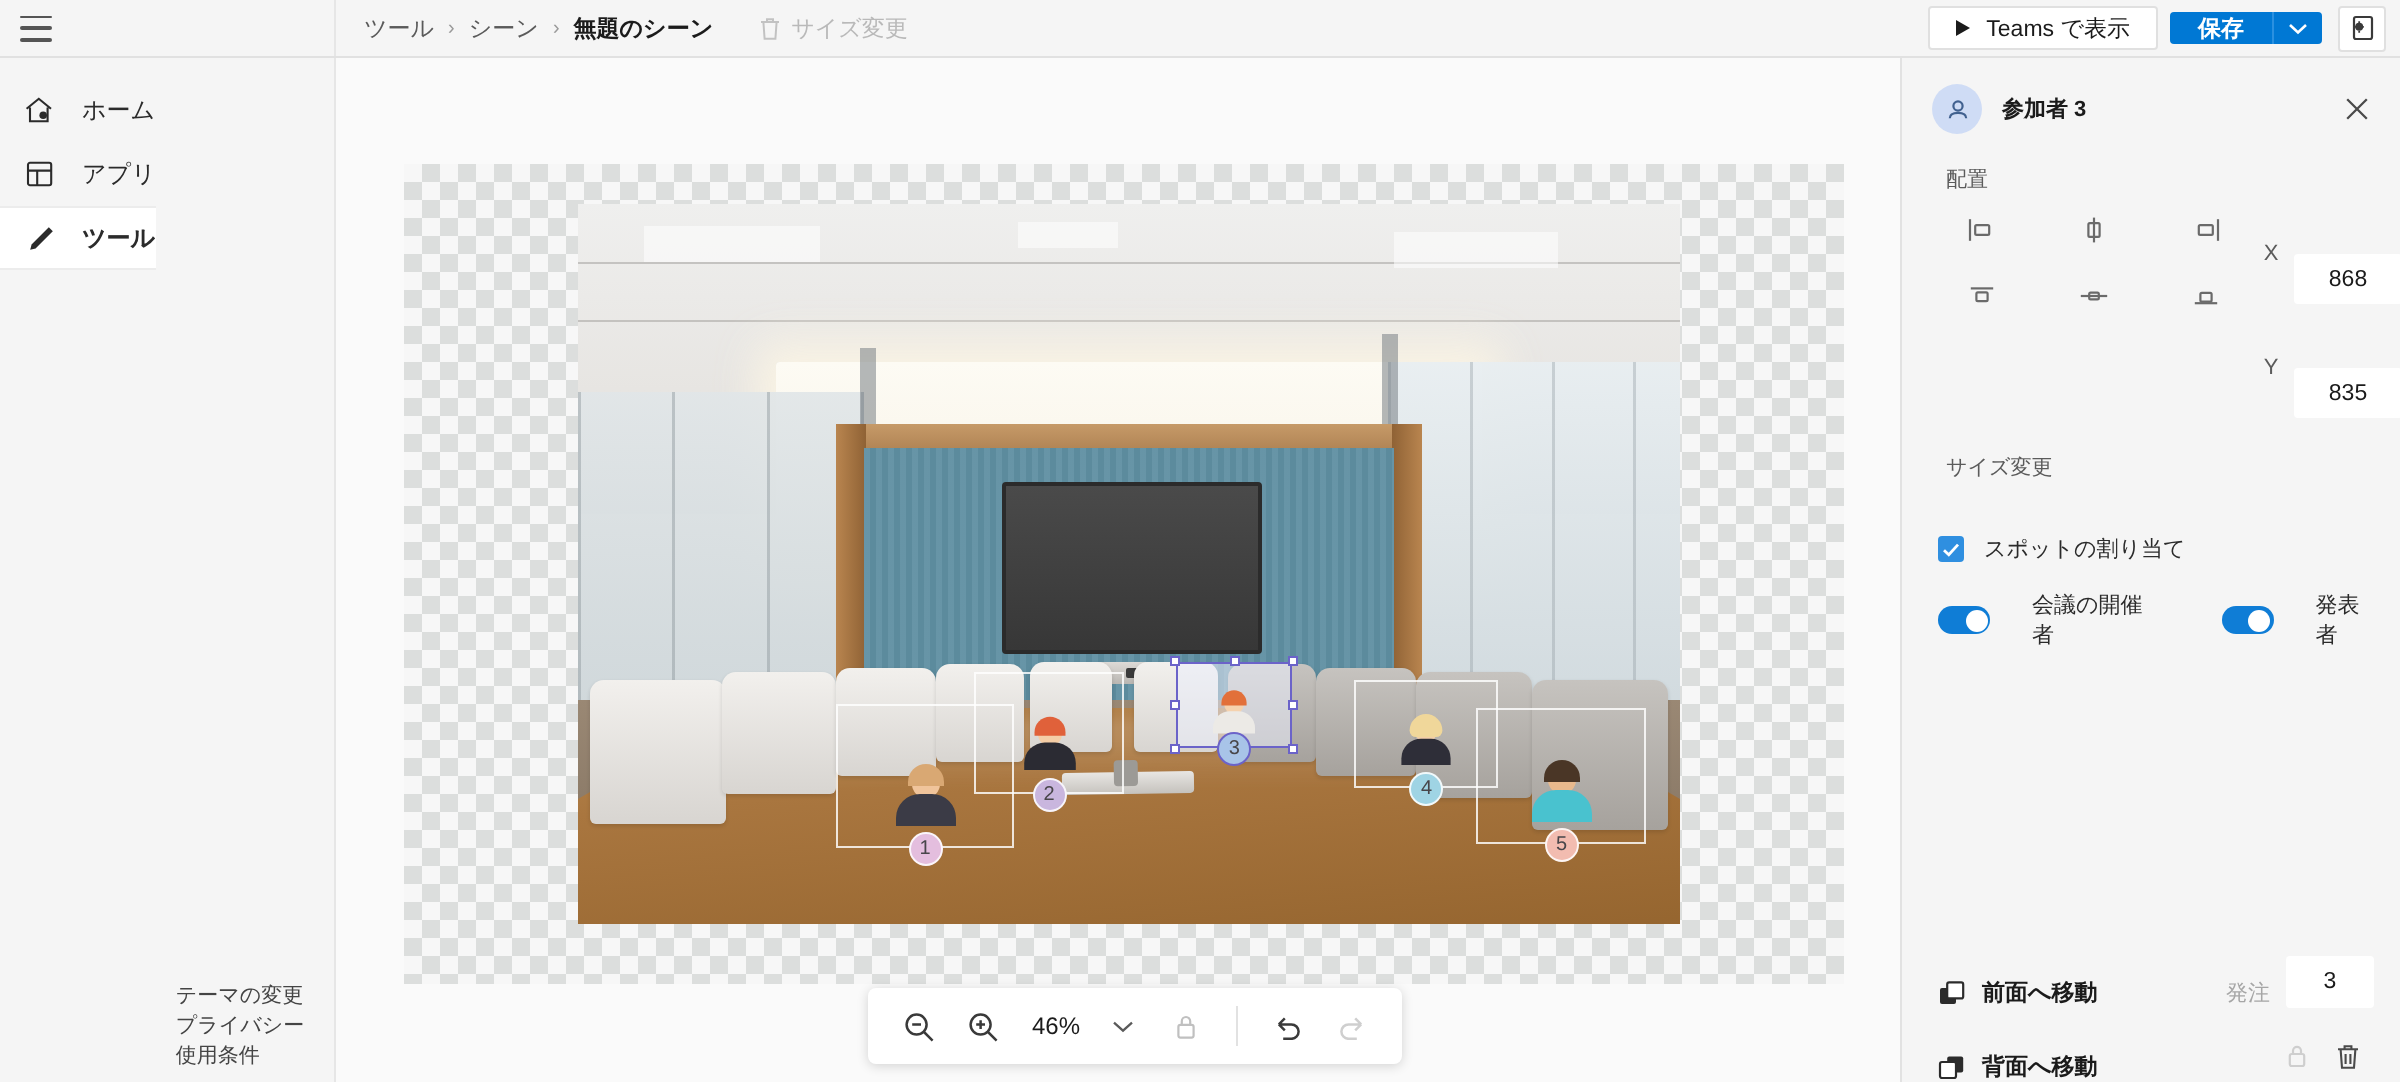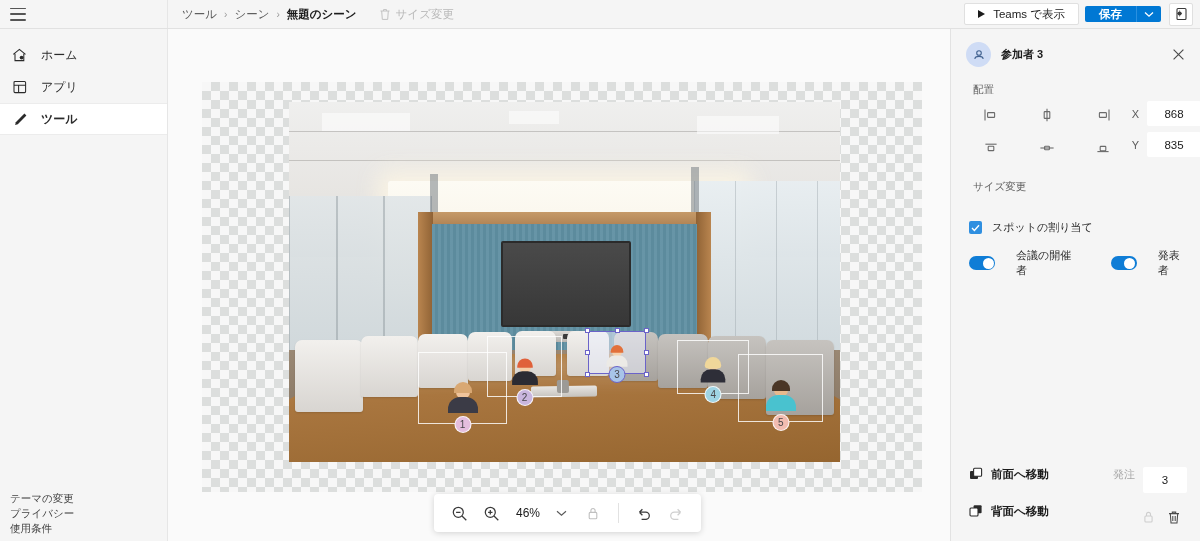--- a/index.html
+++ b/index.html
@@ -50,21 +50,21 @@
     margin-left: 8px; width: 24px; height: 23px; background: #fff; border: 1px solid #e0e0e0;
     border-radius: 2px; display: flex; align-items: center; justify-content: center; cursor: pointer;
   }
 
   
   .body { flex: 1 1 auto; display: flex; min-height: 0; position: relative; }
 
   
   .leftnav {
     width: 168px; flex: 0 0 168px; background: #f5f5f5; border-right: 1px solid #e6e6e6;
-    display: flex; flex-direction: column; position: relative;
+    display: flex; flex-direction: row; position: relative;
   }
   .nav-items { padding-top: 10px; }
   .nav-item {
     display: flex; align-items: center; gap: 13px; height: 32px; padding-left: 11px;
     font-size: 12px; color: #2b2b2b; cursor: pointer;
   }
   .nav-item .nav-ico { width: 17px; display:flex; align-items:center; justify-content:center; }
   .nav-item.active { background: #ffffff; font-weight: bold; border-top: 1px solid #ececec; border-bottom: 1px solid #ececec; }
   .nav-footer { margin-top: auto; padding: 0 0 6px 10px; display: flex; flex-direction: column; gap: 2px; }
   .nav-footer a { font-size: 10.5px; color: #444; text-decoration: none; cursor: pointer; line-height: 13px; }
@@ -173,42 +173,42 @@
   .rp-section-label { font-size: 10.5px; color:#5b5b5b; padding: 10px 0 4px 22px; }
 
   .align-grid { display:flex; padding: 0 0 0 12px; }
   .align-cols { display:flex; flex-direction:column; gap:5px; flex:1 1 auto; }
   .align-row { display:flex; }
   .align-cell { width:56px; height:28px; display:flex; align-items:center; justify-content:center; cursor:pointer; border-radius:2px; }
   .xy-cols { display:flex; flex-direction:column; gap:6px; padding-right:13px; }
   .xy-row { display:flex; align-items:center; gap:7px; }
   .xy-lab { font-size:11px; color:#5b5b5b; width:9px; text-align:center; }
   .xy-input { width:54px; height:25px; background:#fff; border:none; border-radius:2px;
-    font-size:11.5px; color:#1b1b1b; text-align:center; display:flex; align-items:center; justify-content:center;}
+    font-size:11.5px; color:#1b1b1b; text-align:center; display:flex; align-items:center; justify-content:center;margin-top:26px;}
 
   .resize-row { display:flex; align-items:center; padding: 4px 13px 0 18px; gap:10px; }
   .resize-ico { width:20px; display:flex; align-items:center; justify-content:center; cursor:pointer; }
   .slider { position:relative; flex:1 1 auto; height:14px; display:flex; align-items:center; cursor:pointer; }
   .slider-track { position:absolute; left:0; right:0; height:2px; background:#c8c6c4; border-radius:2px; }
   .slider-fill { position:absolute; left:0; width:13%; height:2px; background:#0078d4; border-radius:2px; }
   .slider-thumb { position:absolute; left:13%; width:11px; height:11px; border-radius:50%; background:#4a4a4a; margin-left:-5px; }
   .pct-box { width:48px; height:29px; background:#fff; border-radius:2px; font-size:11.5px; color:#1b1b1b;
     display:flex; align-items:center; justify-content:center; }
 
   .checkrow { display:flex; align-items:center; gap:10px; padding: 22px 0 0 18px; cursor:pointer; }
   .cbox { width:13px; height:13px; border-radius:2px; background:#2f8fe0; display:flex; align-items:center; justify-content:center; }
   .checkrow-label { font-size:11px; color:#2b2b2b; }
 
   .togglerow { display:flex; align-items:center; padding: 13px 0 0 18px; gap:21px; }
   .toggle { width:26px; height:14px; border-radius:8px; background:#0f7dd6; position:relative; cursor:pointer; flex:0 0 26px;}
   .toggle::after{ content:""; position:absolute; right:1.5px; top:1.5px; width:11px; height:11px; border-radius:50%; background:#fff; }
   .toggle-label { font-size:11px; color:#2b2b2b; margin-right:11px; }
 
   .rp-bottom { margin-top:auto; }
-  .zrow { display:flex; align-items:flex-start; height:37px; padding: 0 13px 0 18px; cursor:pointer; }
+  .zrow { display:flex; align-items:flex-end; height:37px; padding: 0 13px 0 18px; cursor:pointer; }
   .zrow .zico { width:22px; display:flex; align-items:center; }
   .zrow .zlabel { font-size:11.5px; font-weight:bold; color:#1b1b1b; flex:1 1 auto; }
   .order-label { font-size:11px; color:#a6a6a6; margin-right:8px; }
   .order-box { width:44px; height:26px; background:#fff; border-radius:2px; font-size:11.5px; color:#1b1b1b;
     display:flex; align-items:center; justify-content:center; }
   .icon-btn { width:26px; height:26px; display:flex; align-items:center; justify-content:center; cursor:pointer; }
   .icon-btn.disabled { opacity:0.42; }
 </style>
 </head>
 <body>

